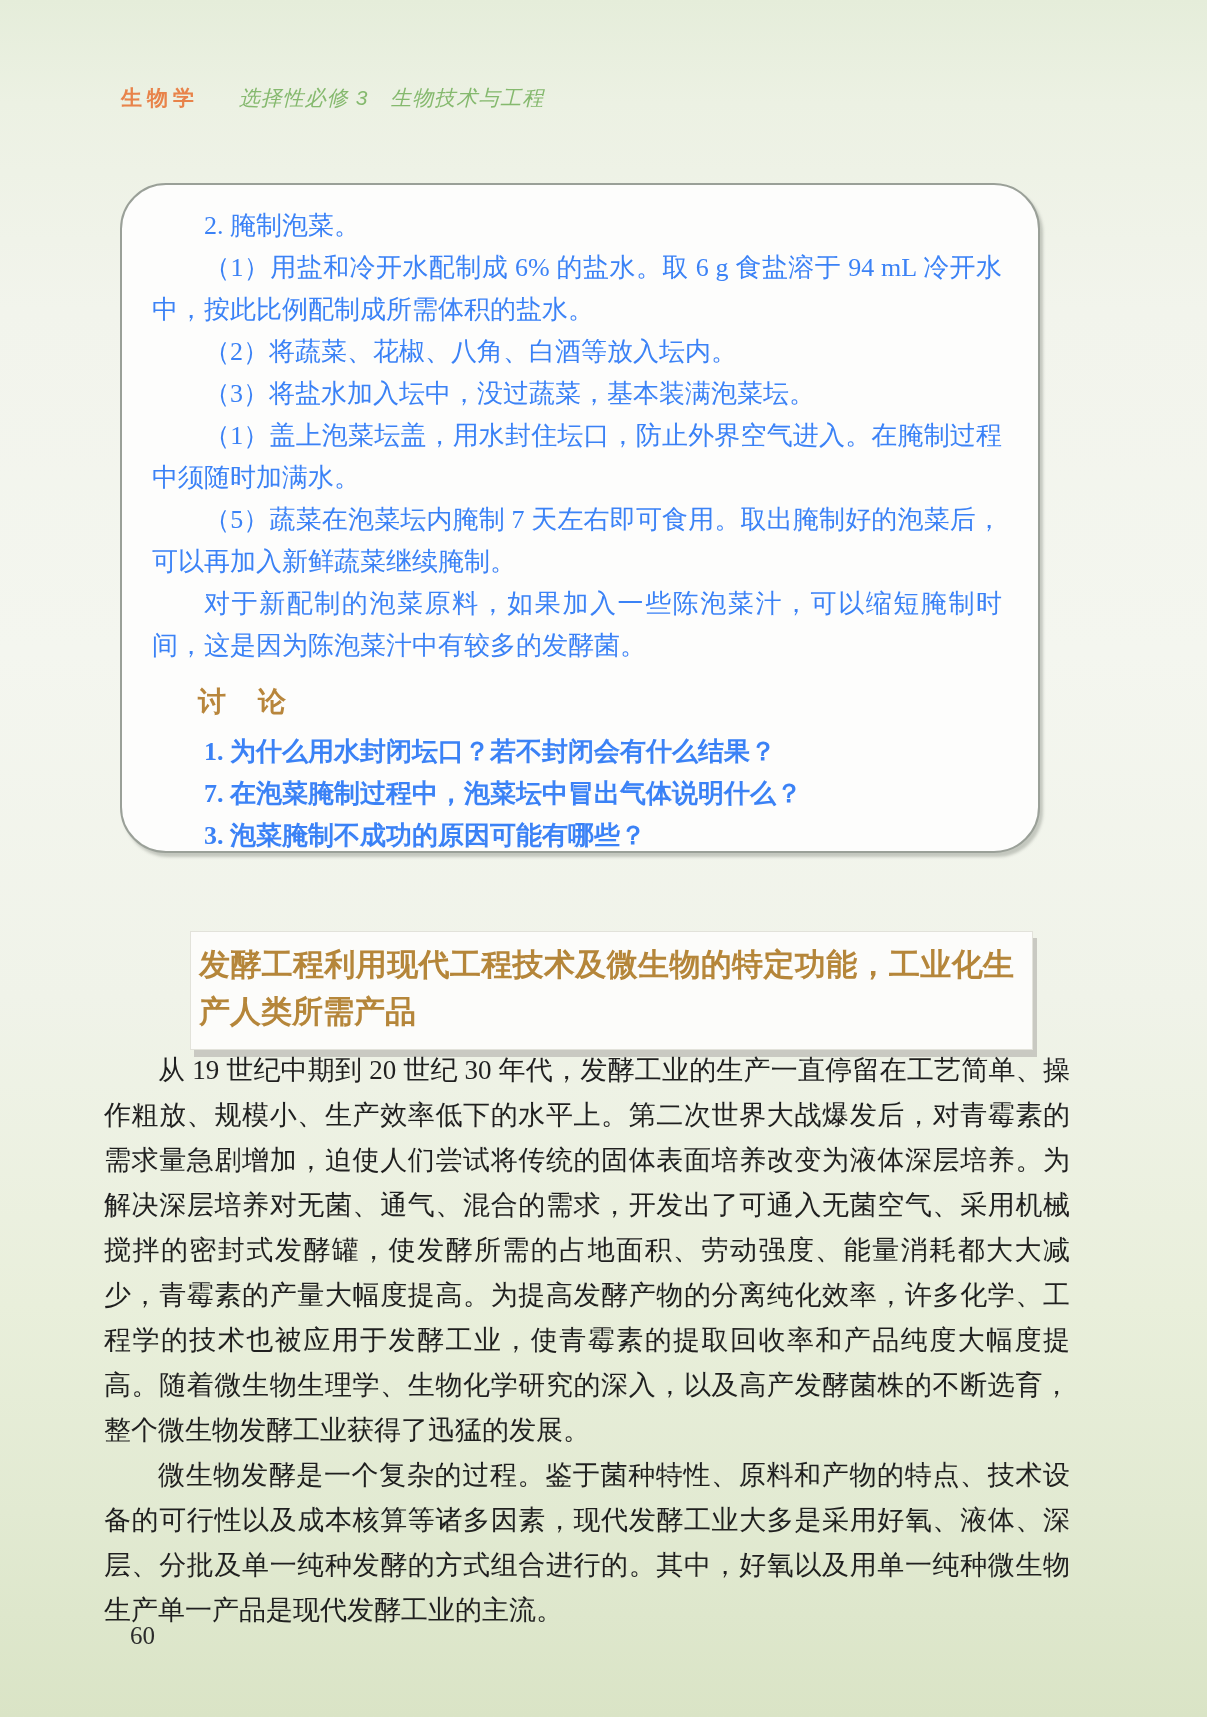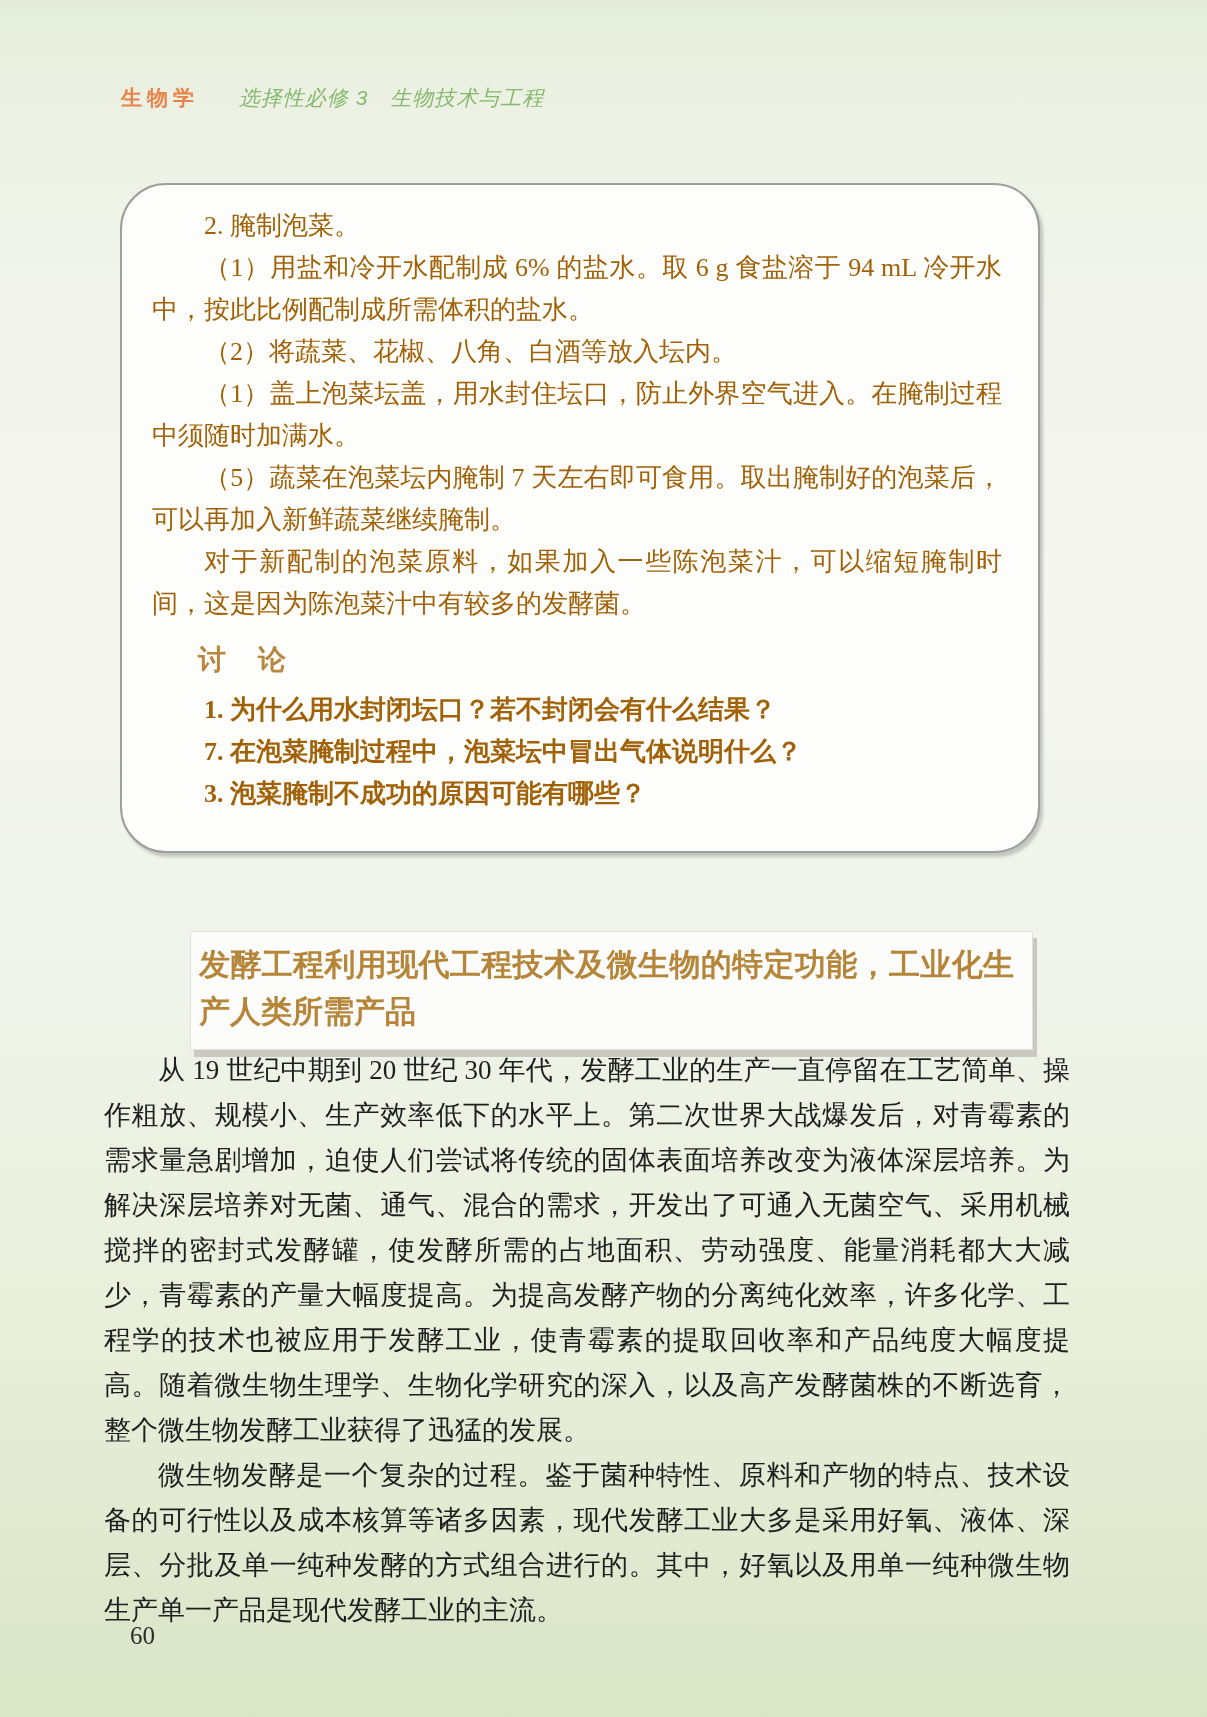--- a/index.html
+++ b/index.html
@@ -29,21 +29,21 @@
     position: absolute; left: 120px; top: 183px;
     width: 920px; height: 670px; box-sizing: border-box;
     background: #fdfdfc;
     border: 2px solid #9aa098;
     border-radius: 46px;
     box-shadow: 3px 4px 3px rgba(110, 115, 105, 0.35);
     padding: 20px 36px 0 30px;
   }
   .activity-box p {
     margin: 0; font-size: 26px; line-height: 42px;
-    text-indent: 2em; text-align: justify; color: #a16207;
+    text-indent: 2em; text-align: justify; color: #3b82f6;
   }
   .discussion-title {
     font-family: "Liberation Sans", "DejaVu Sans", sans-serif;
     color: #b8863c; font-weight: bold; font-size: 28px;
     letter-spacing: 2px; margin: 16px 0 10px 46px;
   }
   .question { line-height: 43px; font-weight: bold; }
 
   
   .section-heading-card {
@@ -81,20 +81,21 @@
 
   <header class="page-header">
     <span class="subject-label">生物学</span>
     <span class="module-label">选择性必修 3　生物技术与工程</span>
   </header>
 
   <section class="activity-box">
     <p>2. 腌制泡菜。</p>
     <p>（1）用盐和冷开水配制成 6% 的盐水。取 6 g 食盐溶于 94 mL 冷开水中，按此比例配制成所需体积的盐水。</p>
     <p>（2）将蔬菜、花椒、八角、白酒等放入坛内。</p>
+    <p>（3）将盐水加入坛中，没过蔬菜，基本装满泡菜坛。</p>
     <p>（1）盖上泡菜坛盖，用水封住坛口，防止外界空气进入。在腌制过程中须随时加满水。</p>
     <p>（5）蔬菜在泡菜坛内腌制 7 天左右即可食用。取出腌制好的泡菜后，可以再加入新鲜蔬菜继续腌制。</p>
     <p>对于新配制的泡菜原料，如果加入一些陈泡菜汁，可以缩短腌制时间，这是因为陈泡菜汁中有较多的发酵菌。</p>
 
     <h3 class="discussion-title">讨　论</h3>
     <p class="question">1. 为什么用水封闭坛口？若不封闭会有什么结果？</p>
     <p class="question">7. 在泡菜腌制过程中，泡菜坛中冒出气体说明什么？</p>
     <p class="question">3. 泡菜腌制不成功的原因可能有哪些？</p>
   </section>
 

